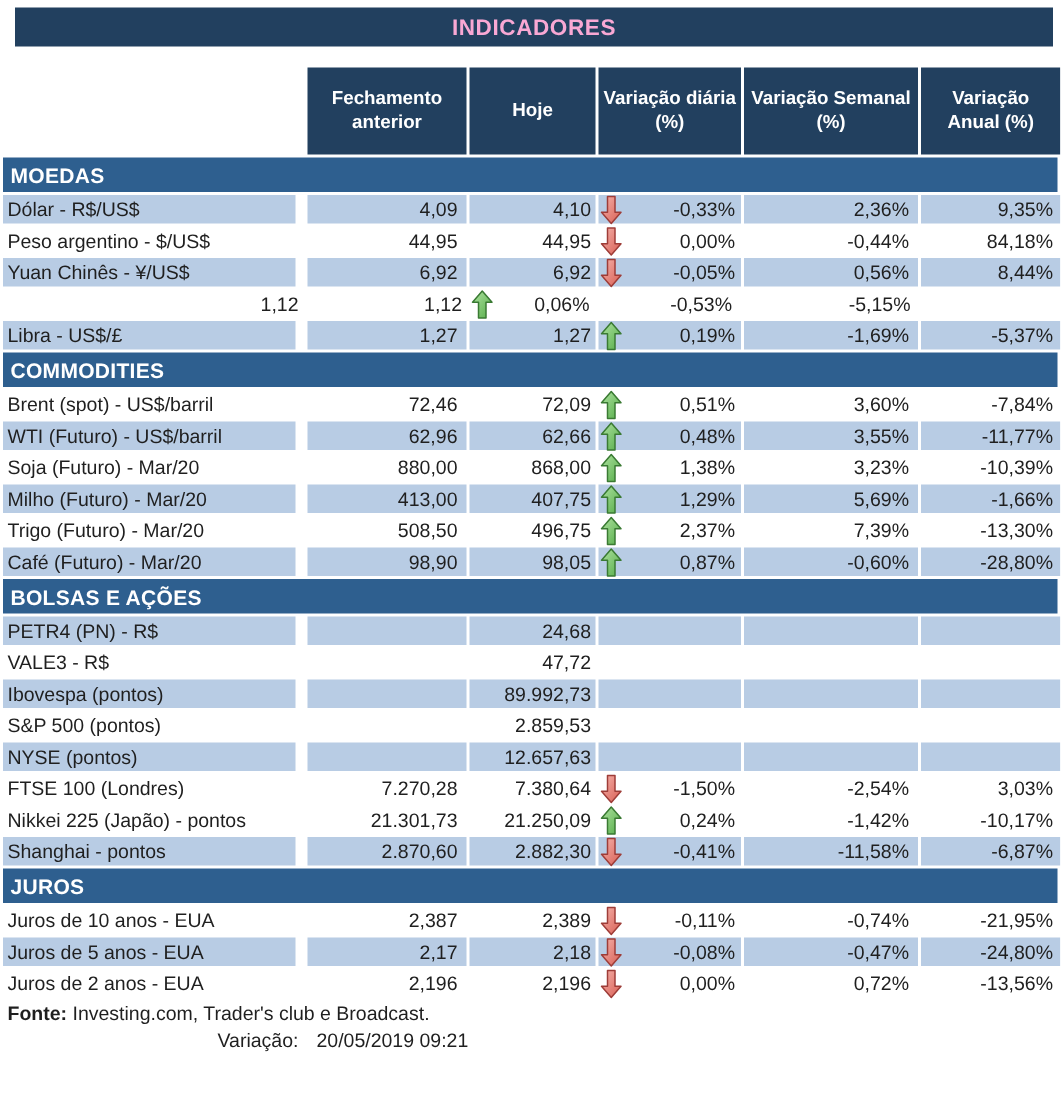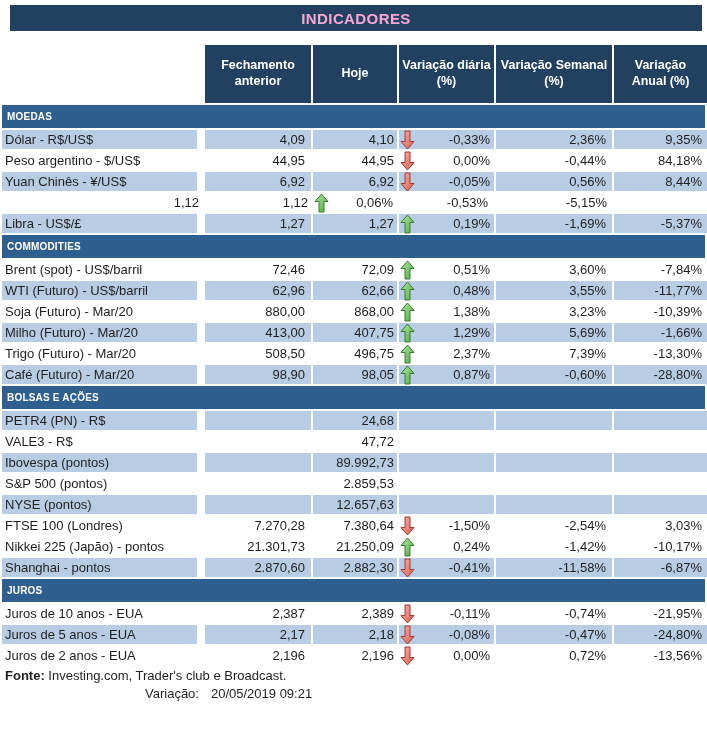--- a/index.html
+++ b/index.html
@@ -26,21 +26,21 @@
     color:#ffffff; font-weight:bold; font-size:12.5px; line-height:1.25;
     display:flex; align-items:center; justify-content:center; text-align:center;
     white-space:pre-line; height:58px; padding:0 1px;
   }
   .header-row .spacer, .header-row .gapcol { background:transparent; }
 
   #sections { margin-top:1px; }
   .section-bar {
     margin:2px 0; height:23px; width:703px;
     background:var(--section, #2E5F8F);
-    color:#ffffff; font-weight:bold; font-size:10px;
+    color:#ffffff; font-weight:bold; font-size:14px;
     display:flex; align-items:center; padding-left:5px; letter-spacing:0.2px;
   }
 
   .t-row { height:19px; margin-bottom:2px; }
   .t-row .cell {
     font-size:13px; display:flex; align-items:center; height:19px;
     overflow:visible; white-space:nowrap;
   }
   .t-row.blue .cell { background:var(--rowblue, #B8CCE4); }
   .t-row.white .cell { background:#ffffff; }

